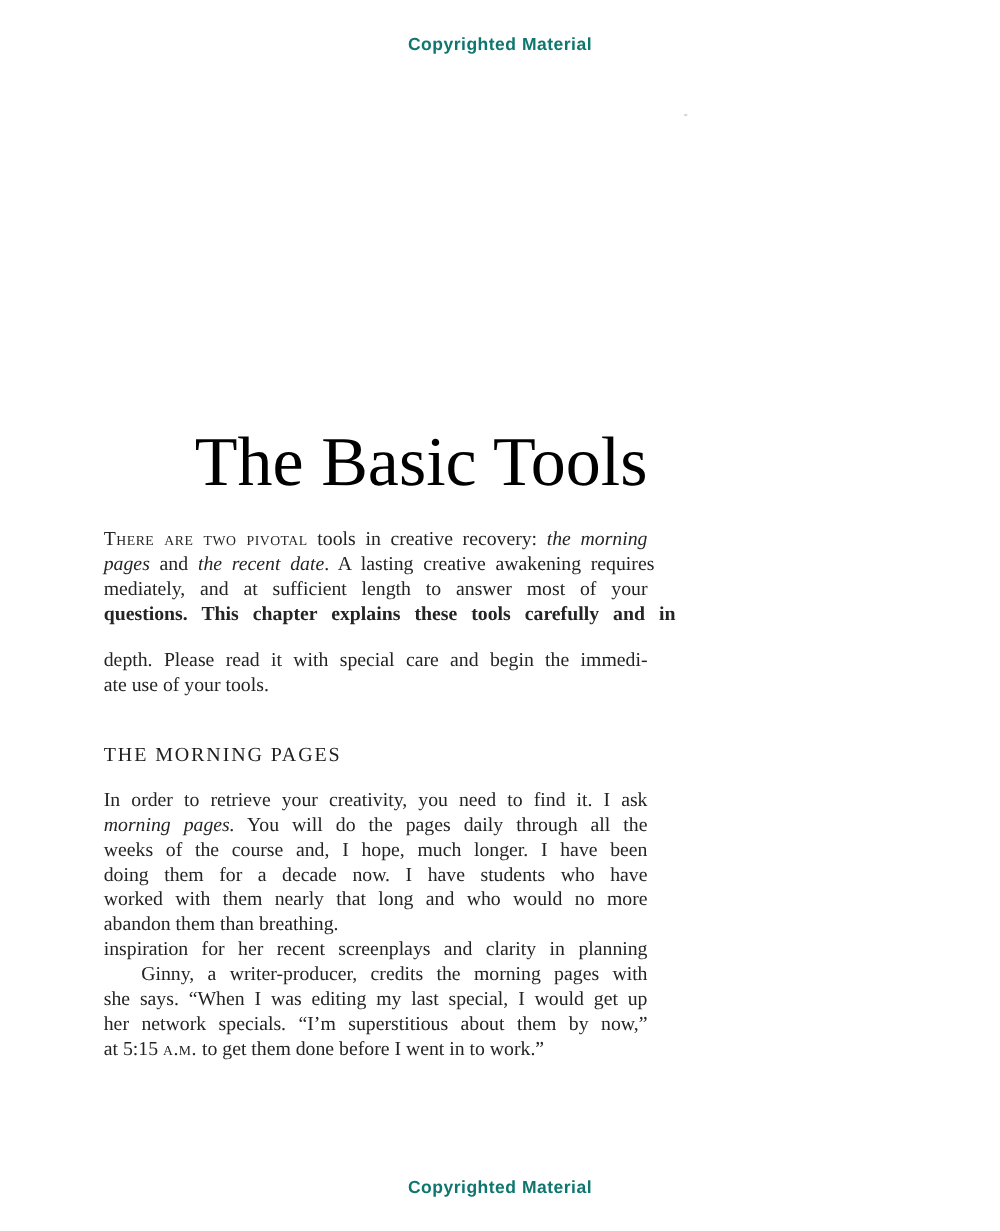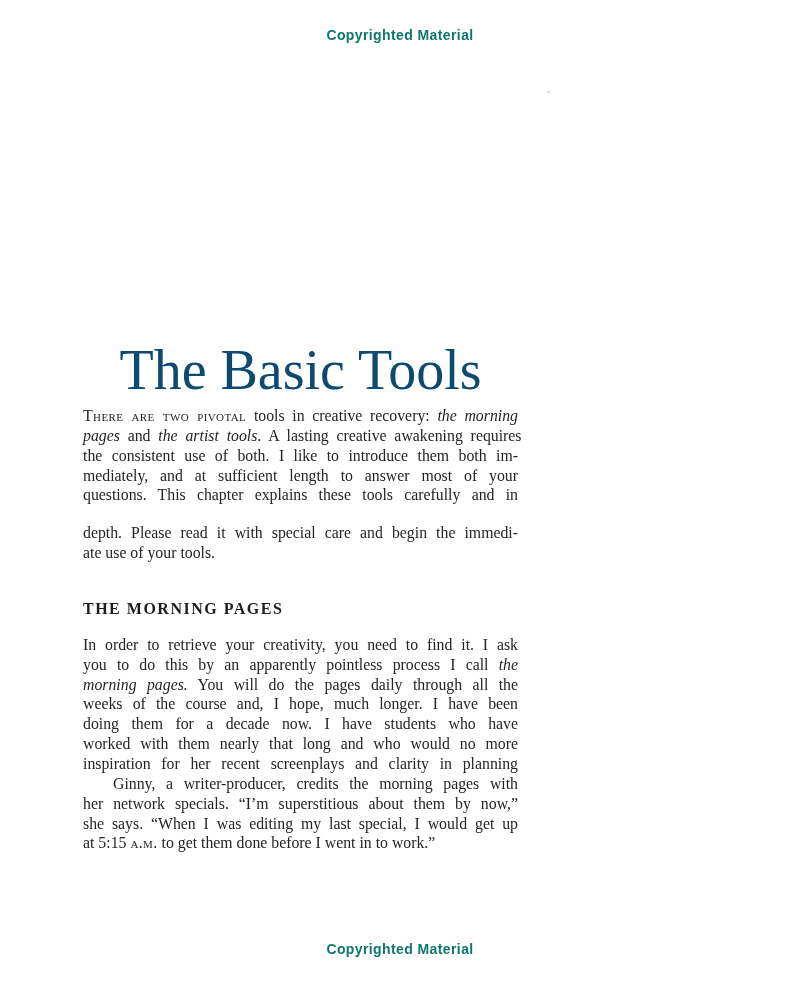--- a/index.html
+++ b/index.html
@@ -18,41 +18,40 @@
     font-weight: bold;
     font-size: 14px;
     letter-spacing: 0.4px;
     color: #0f766e;
   }
   .copyright-top { top: 27px; }
   .copyright-bottom { top: 941px; }
   .chapter-title {
     position: absolute;
     left: 83px; top: 300px; width: 435px;
-    text-align: center;
+    text-align: right;
     font-size: 56px;
     line-height: 1.15;
     font-weight: normal;
-    color: #0c4a6e;
+    color: #000000;
   }
   .body-text {
     position: absolute;
-    left: 83px; top: 406px; width: 435px;
+    left: 83px; top: 422px; width: 435px;
     font-size: 15.8px;
     line-height: 19.85px;
     color: #242424;
   }
   .paragraph { margin: 0; }
   .heading {
     margin: 36px 0 16px 0;
     font-size: 16px;
     line-height: 20px;
     letter-spacing: 1.5px;
     color: #1e1e1e;
-    font-weight: bold;
   }
   .line { white-space: nowrap; }
   .line.indent { text-indent: 30px; }
   .seg-italic { font-style: italic; }
   .seg-smallcaps { font-variant: small-caps; letter-spacing: 0.4px; }
   .speck {
     position: absolute; left: 547px; top: 91px;
     width: 3px; height: 2px;
     background: #d9d9d9; border-radius: 50%;
   }
@@ -62,38 +61,37 @@
 
 <div class="copyright copyright-top">Copyrighted Material</div>
 
 <div class="speck"></div>
 
 <h1 class="chapter-title">The Basic Tools</h1>
 
 <div class="body-text">
     <div class="paragraph">
       <div class="line" style="word-spacing: 3.77431px;"><span class="seg-smallcaps">There are two pivotal</span><span class="seg-normal"> tools in creative recovery: </span><span class="seg-italic">the morning</span></div>
-      <div class="line" style="word-spacing: 3.875px;"><span class="seg-italic">pages</span><span class="seg-normal"> and </span><span class="seg-italic">the artist tools</span><span class="seg-normal">. A lasting creative awakening requires</span></div>
-      <div class="line" style="word-spacing: 5.48438px;"><span class="seg-normal">the consistent use of both. I like to introduce them both im-</span></div>
+      <div class="line" style="word-spacing: 3.875px;"><span class="seg-italic">pages</span><span class="seg-normal"> and </span><span class="seg-italic">the recent date</span><span class="seg-normal">. A lasting creative awakening requires</span></div>
       <div class="line" style="word-spacing: 7.92361px;"><span class="seg-normal">mediately, and at sufficient length to answer most of your</span></div>
-      <div class="line" style="word-spacing: 7.30469px;"><span class="seg-normal">questions. This chapter explains these tools carefully and in</span></div>
+      <div class="line" style="word-spacing: 7.30469px; font-weight: bold;"><span class="seg-normal">questions. This chapter explains these tools carefully and in</span></div>
       <div class="line" style="word-spacing: 5.11719px; margin-top: 18px;"><span class="seg-normal">depth. Please read it with special care and begin the immedi-</span></div>
       <div class="line last"><span class="seg-normal">ate use of your tools.</span></div>
     </div>
     <div class="heading">THE MORNING PAGES</div>
     <div class="paragraph">
       <div class="line" style="word-spacing: 4.89844px;"><span class="seg-normal">In order to retrieve your creativity, you need to find it. I ask</span></div>
-      <div class="line" style="word-spacing: 6.24148px;"><span class="seg-normal">you to do this by an apparently pointless process I call </span><span class="seg-italic">the</span></div>
       <div class="line" style="word-spacing: 6.46563px;"><span class="seg-italic">morning pages.</span><span class="seg-normal"> You will do the pages daily through all the</span></div>
       <div class="line" style="word-spacing: 6.20739px;"><span class="seg-normal">weeks of the course and, I hope, much longer. I have been</span></div>
       <div class="line" style="word-spacing: 8.46406px;"><span class="seg-normal">doing them for a decade now. I have students who have</span></div>
       <div class="line" style="word-spacing: 5.94531px;"><span class="seg-normal">worked with them nearly that long and who would no more</span></div>
+      <div class="line last"><span class="seg-normal">abandon them than breathing.</span></div>
     </div>
     <div class="paragraph">
       <div class="line" style="word-spacing: 6.78125px;"><span class="seg-normal">inspiration for her recent screenplays and clarity in planning</span></div>
       <div class="line indent" style="word-spacing: 6.6875px;"><span class="seg-normal">Ginny, a writer-producer, credits the morning pages with</span></div>
+      <div class="line" style="word-spacing: 3.93229px;"><span class="seg-normal">she says. “When I was editing my last special, I would get up</span></div>
       <div class="line" style="word-spacing: 6.02539px;"><span class="seg-normal">her network specials. “I’m superstitious about them by now,”</span></div>
-      <div class="line" style="word-spacing: 3.93229px;"><span class="seg-normal">she says. “When I was editing my last special, I would get up</span></div>
       <div class="line last"><span class="seg-normal">at 5:15 </span><span class="seg-smallcaps">a.m.</span><span class="seg-normal"> to get them done before I went in to work.”</span></div>
     </div>
   </div>
 
 <div class="copyright copyright-bottom">Copyrighted Material</div>
 
 </body></html>

